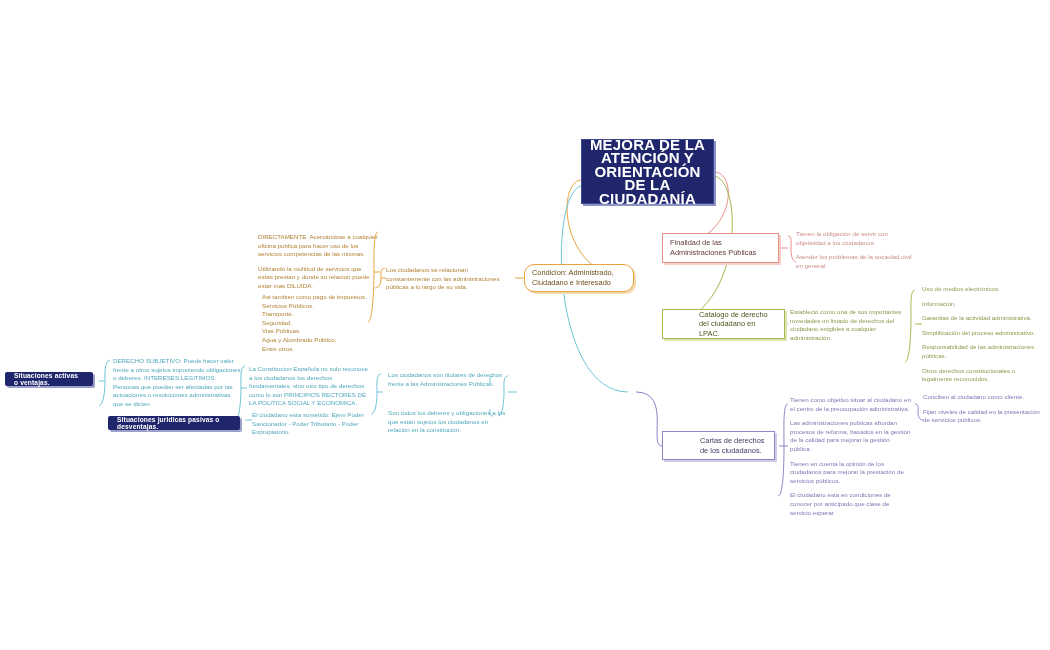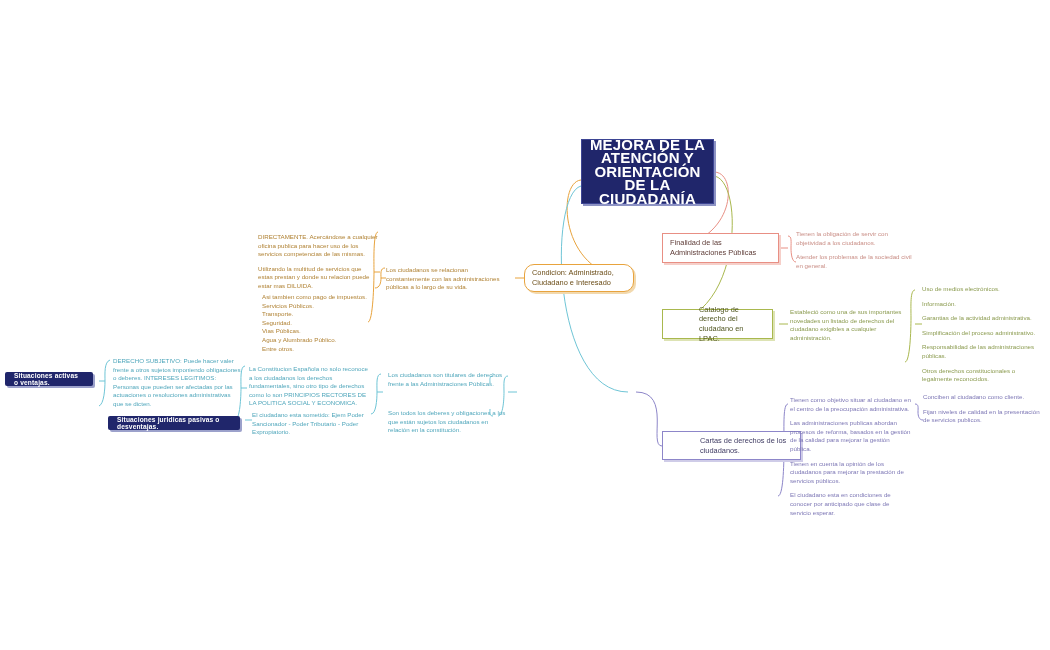--- a/index.html
+++ b/index.html
@@ -110,36 +110,36 @@
   </div>
 
   <div class="node box red" style="left:662px;top:233px;width:117px;height:30px;">
     <span>Finalidad de las Administraciones Públicas</span>
   </div>
   <div class="leaf c-red" style="left:796px;top:230px;width:122px;">
     <p>Tienen la obligación de servir con objetividad a los ciudadanos.</p>
     <p>Atender los problemas de la sociedad civil en general.</p>
   </div>
 
-  <div class="node box olive" style="left:662px;top:309px;width:111px;height:30px;padding-left:36px;">
+  <div class="node box olive" style="left:662px;top:309px;width:123px;height:30px;padding-left:36px;">
     <span>Catalogo de derecho del ciudadano en LPAC.</span>
   </div>
   <div class="leaf c-olive" style="left:790px;top:308px;width:122px;">
     <p>Estableció como una de sus importantes novedades un listado de derechos del ciudadano exigibles a cualquier administración.</p>
   </div>
   <div class="leaf c-olive" style="left:922px;top:285px;width:124px;">
     <p>Uso de medios electrónicos.</p>
     <p>Información.</p>
     <p>Garantias de la actividad administrativa.</p>
     <p>Simplificación del proceso administrativo.</p>
     <p>Responsabilidad de las administraciones públicas.</p>
     <p>Otros derechos constitucionales o legalmente reconocidos.</p>
   </div>
 
-  <div class="node box purple" style="left:662px;top:431px;width:139px;height:29px;padding-left:37px;">
+  <div class="node box purple" style="left:662px;top:431px;width:113px;height:29px;padding-left:37px;">
     <span>Cartas de derechos de los ciudadanos.</span>
   </div>
   <div class="leaf c-purple" style="left:790px;top:396px;width:122px;">
     <p>Tienen como objetivo situar al ciudadano en el centro de la preocupación administrativa.</p>
     <p>Las administraciones publicas abordan procesos de reforma, basados en la gestión de la calidad para mejorar la gestión pública.</p>
     <p>Tienen en cuenta la opinión de los ciudadanos para mejorar la prestación de servicios públicos.</p>
     <p>El ciudadano esta en condiciones de conocer por anticipado que clase de servicio esperar.</p>
   </div>
   <div class="leaf c-purple" style="left:923px;top:393px;width:122px;">
     <p>Conciben al ciudadano como cliente.</p>

